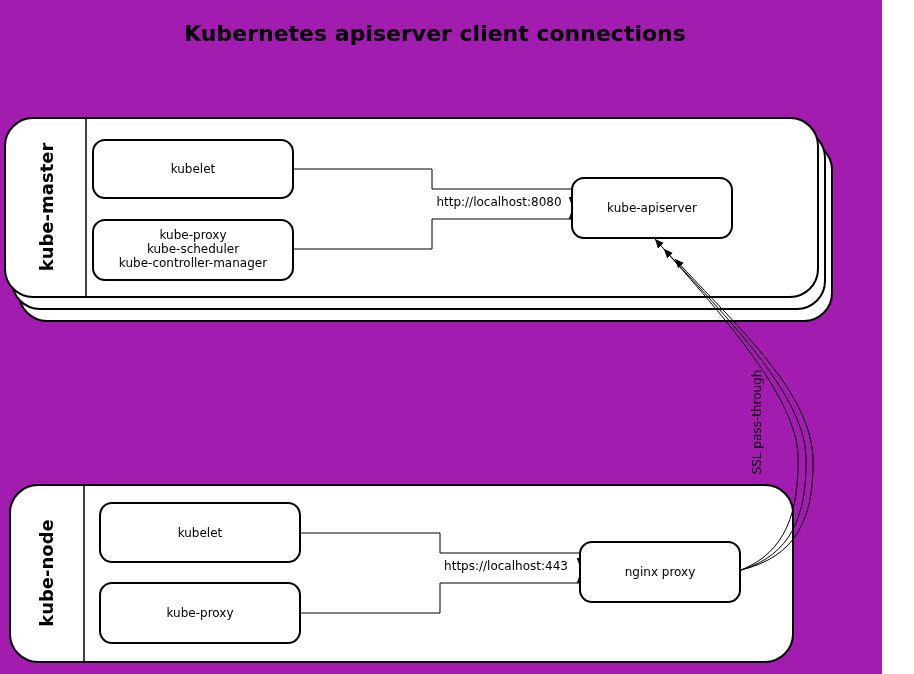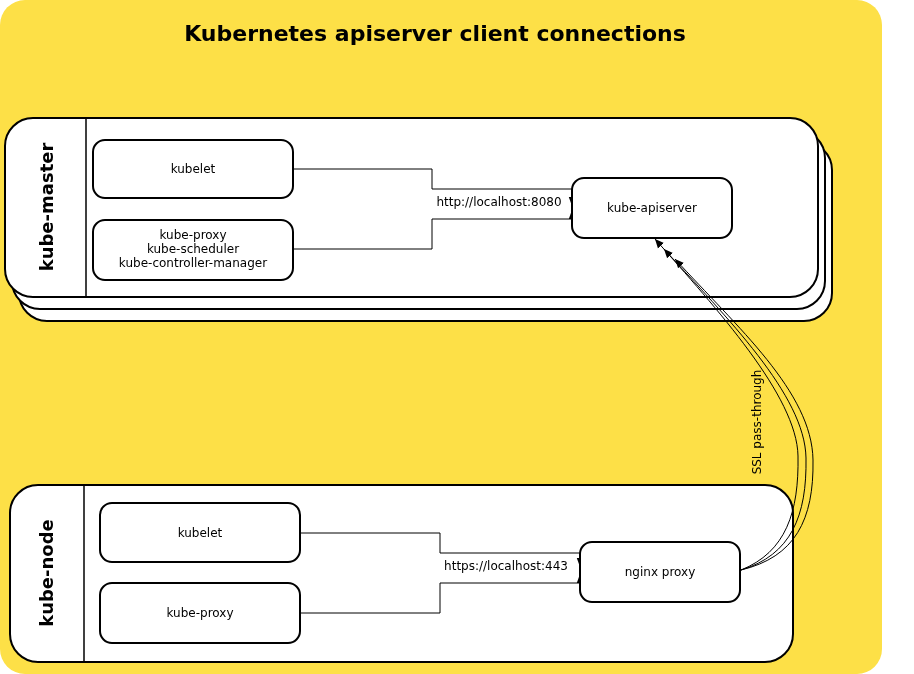--- a/index.html
+++ b/index.html
@@ -4,23 +4,22 @@
 <style>
   html, body {
     margin: 0;
     padding: 0;
     background: #ffffff;
   }
   .canvas {
     position: relative;
     width: 882px;
     height: 674px;
-    background: #fde047;
+    background: #a21caf;
     font-family: "DejaVu Sans", sans-serif;
-    border-radius: 25px;
   }
   svg { display: block; }
   .shape {
     fill: #ffffff;
     stroke: #000000;
     stroke-width: 2;
   }
   .edge {
     fill: none;
     stroke: #000000;

